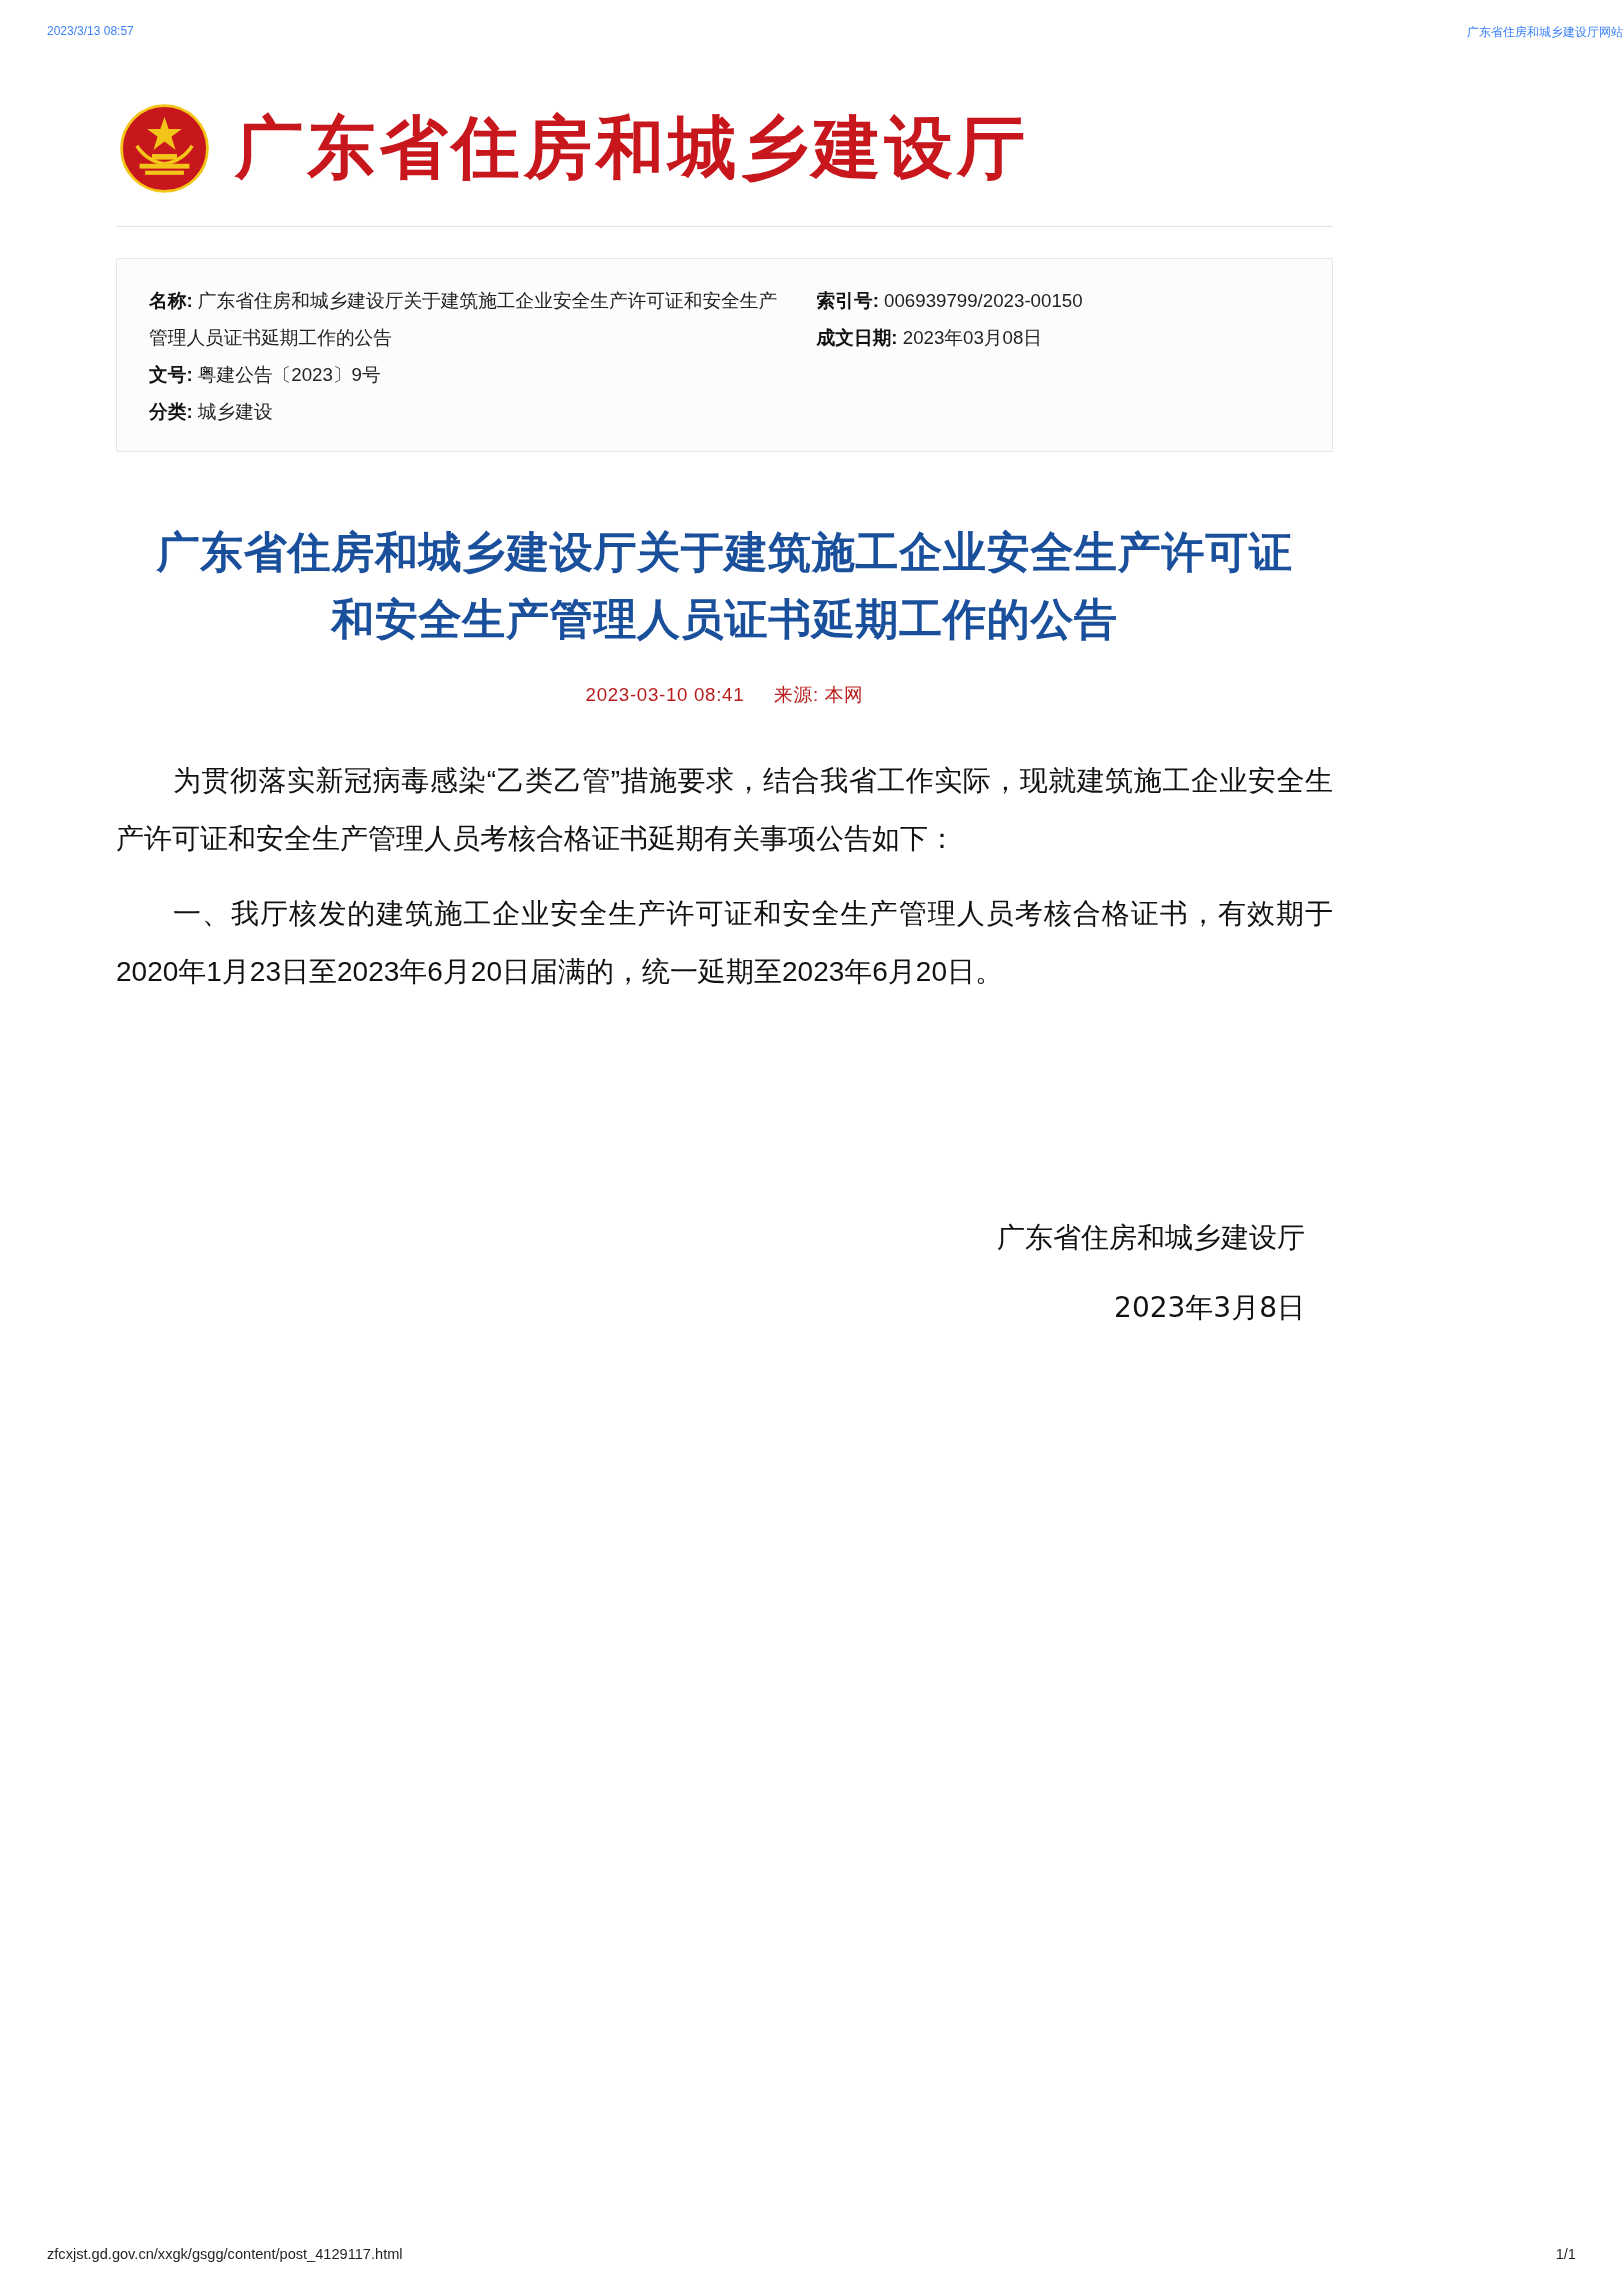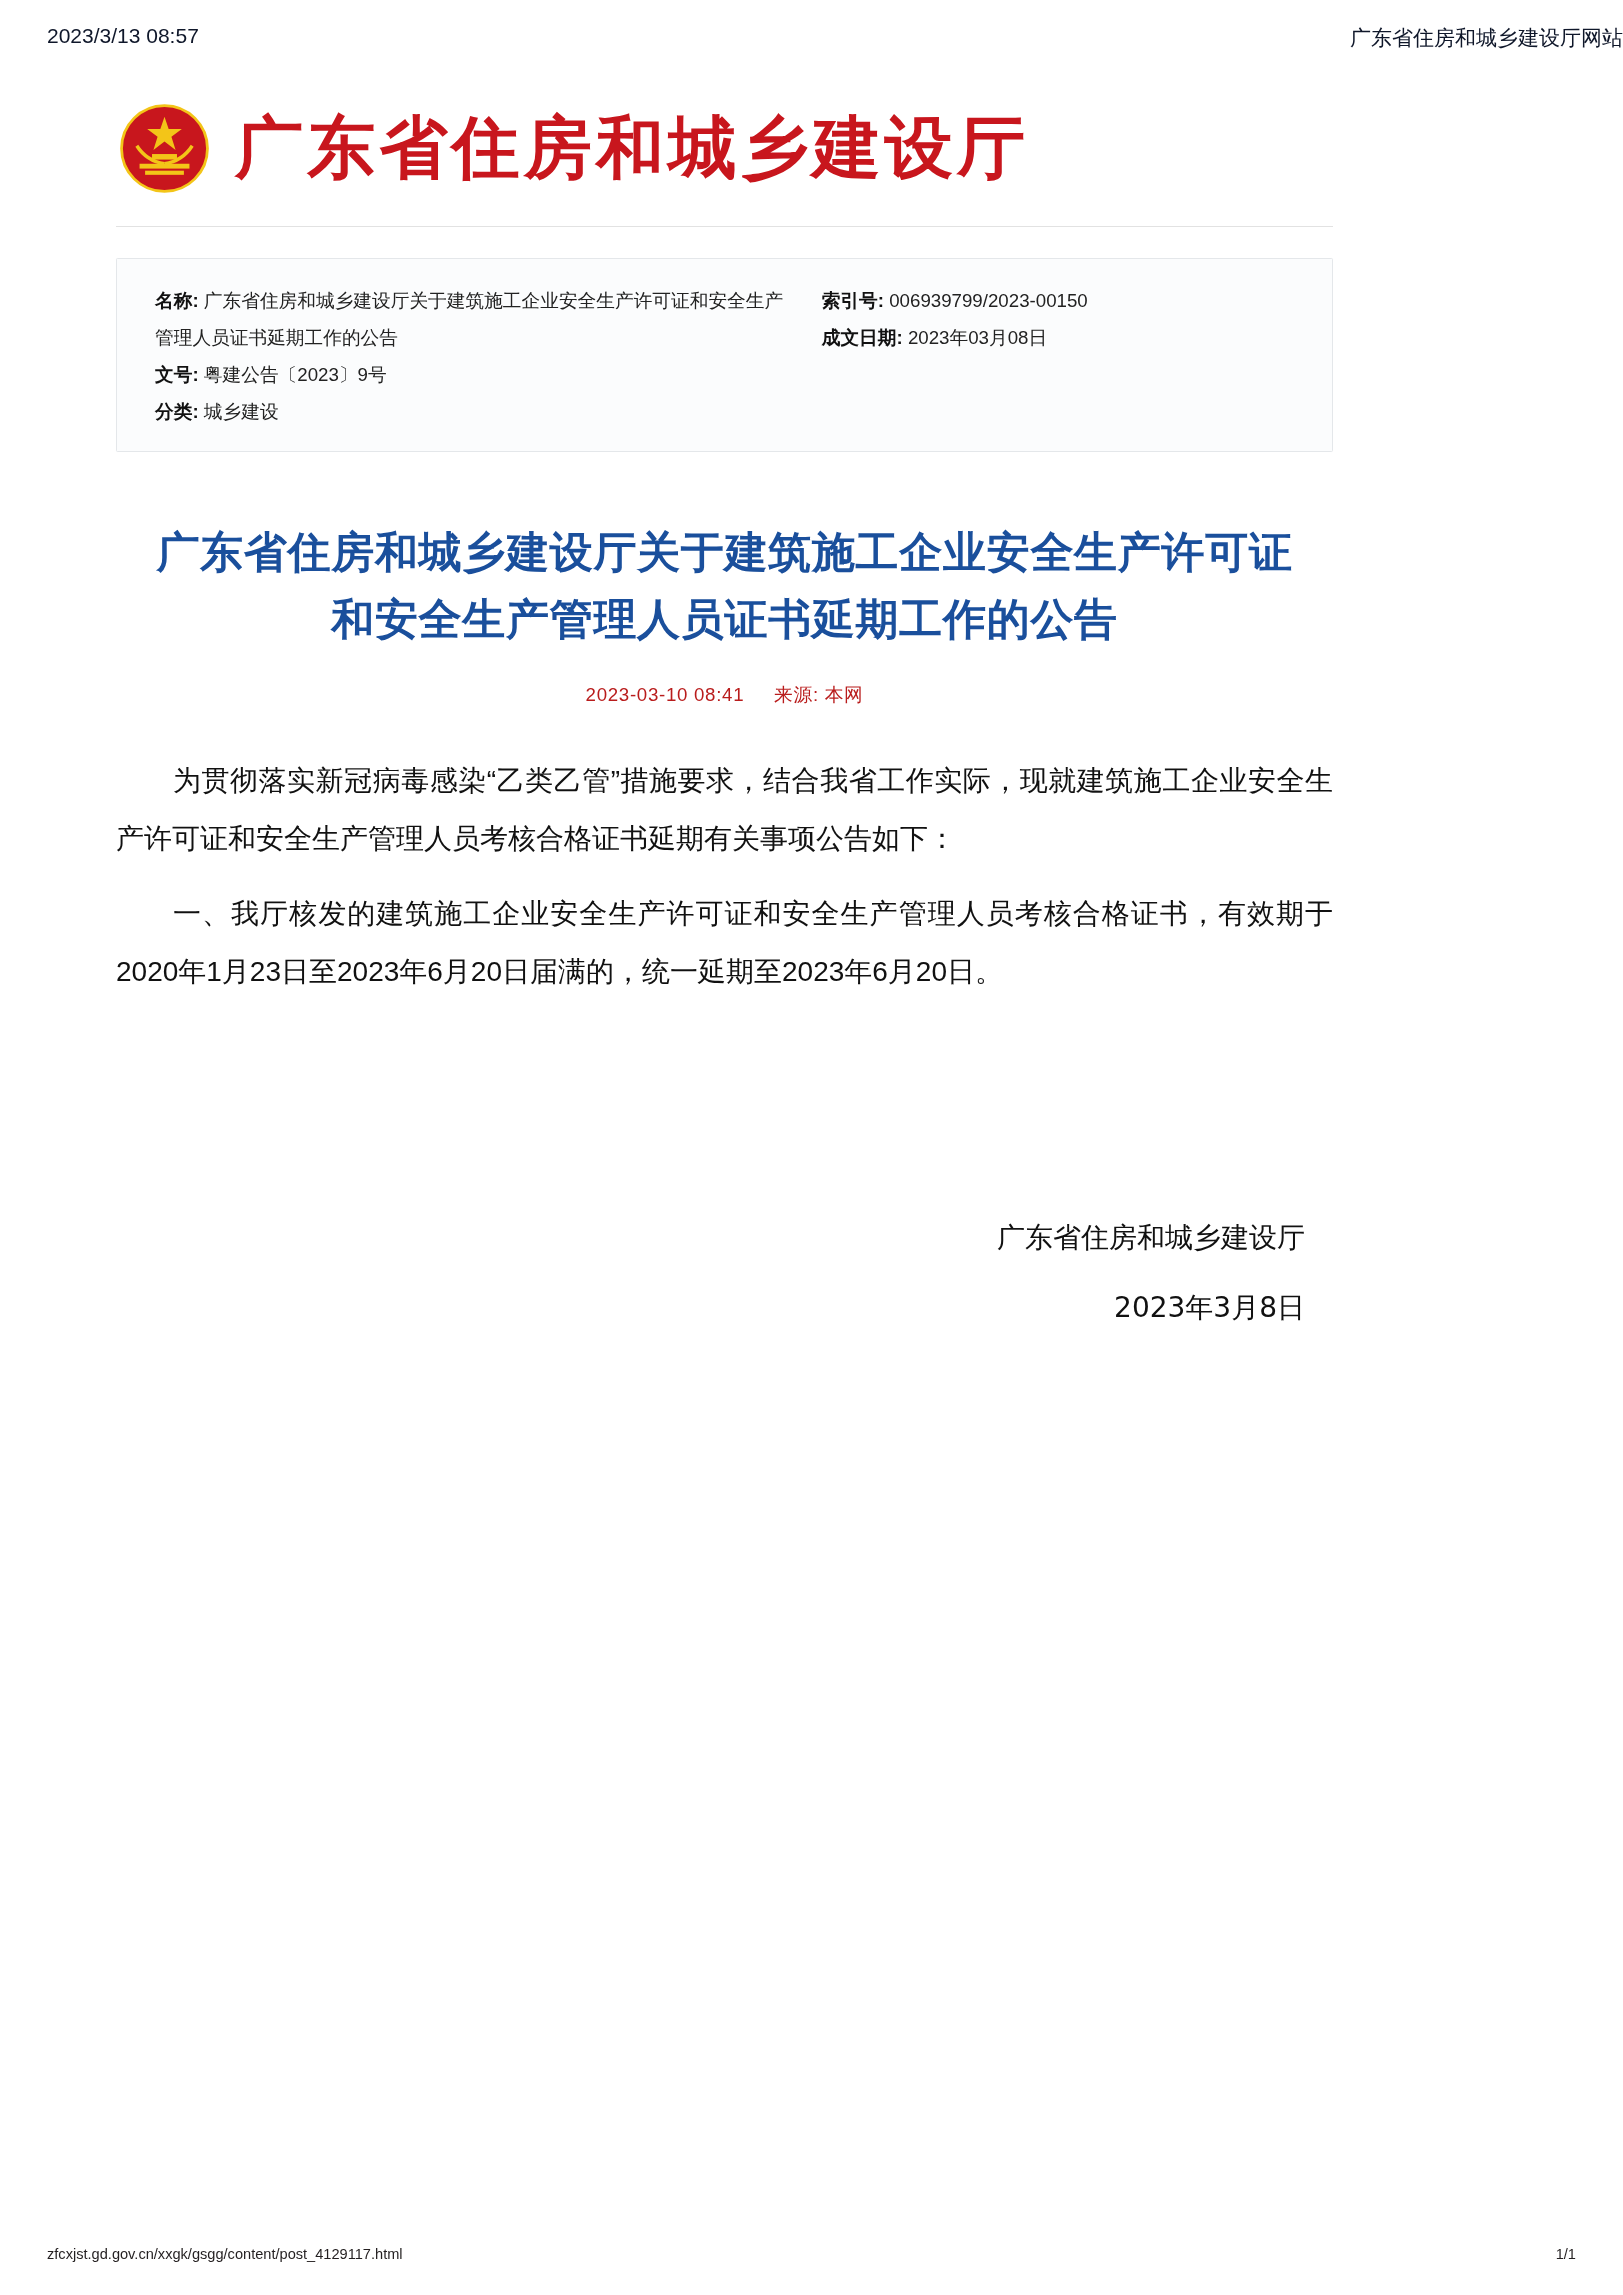--- a/index.html
+++ b/index.html
@@ -16,22 +16,22 @@
     overflow: hidden;
   }
 
   
   .print-header {
     position: absolute;
     top: 23.6px;
     left: 0;
     width: 100%;
     height: 21px;
-    font-size: 21px;
-    color: #0f172a;
+    font-size: 12px;
+    color: #3b82f6;
   }
   .print-header .left {
     position: absolute;
     left: 47px;
     top: 0;
     white-space: nowrap;
   }
   .print-header .center {
     position: absolute;
     left: 0;
@@ -105,21 +105,20 @@
     background: #fbfcfd;
     padding: 23.6px 32px 21px 32px;
     box-sizing: border-box;
     display: flex;
     border-radius: 1.4px;
   }
   .meta-col {
     font-size: 18.7px;
     line-height: 37px;
     color: #1a1a1a;
-    margin-left: 6px;
   }
   .meta-col.left { width: 58%; padding-right: 21px; box-sizing: border-box;}
   .meta-col.right { width: 42%; }
   .meta-row {
     display: block;
   }
   .meta-label {
     font-weight: bold;
     color: #111111;
   }

